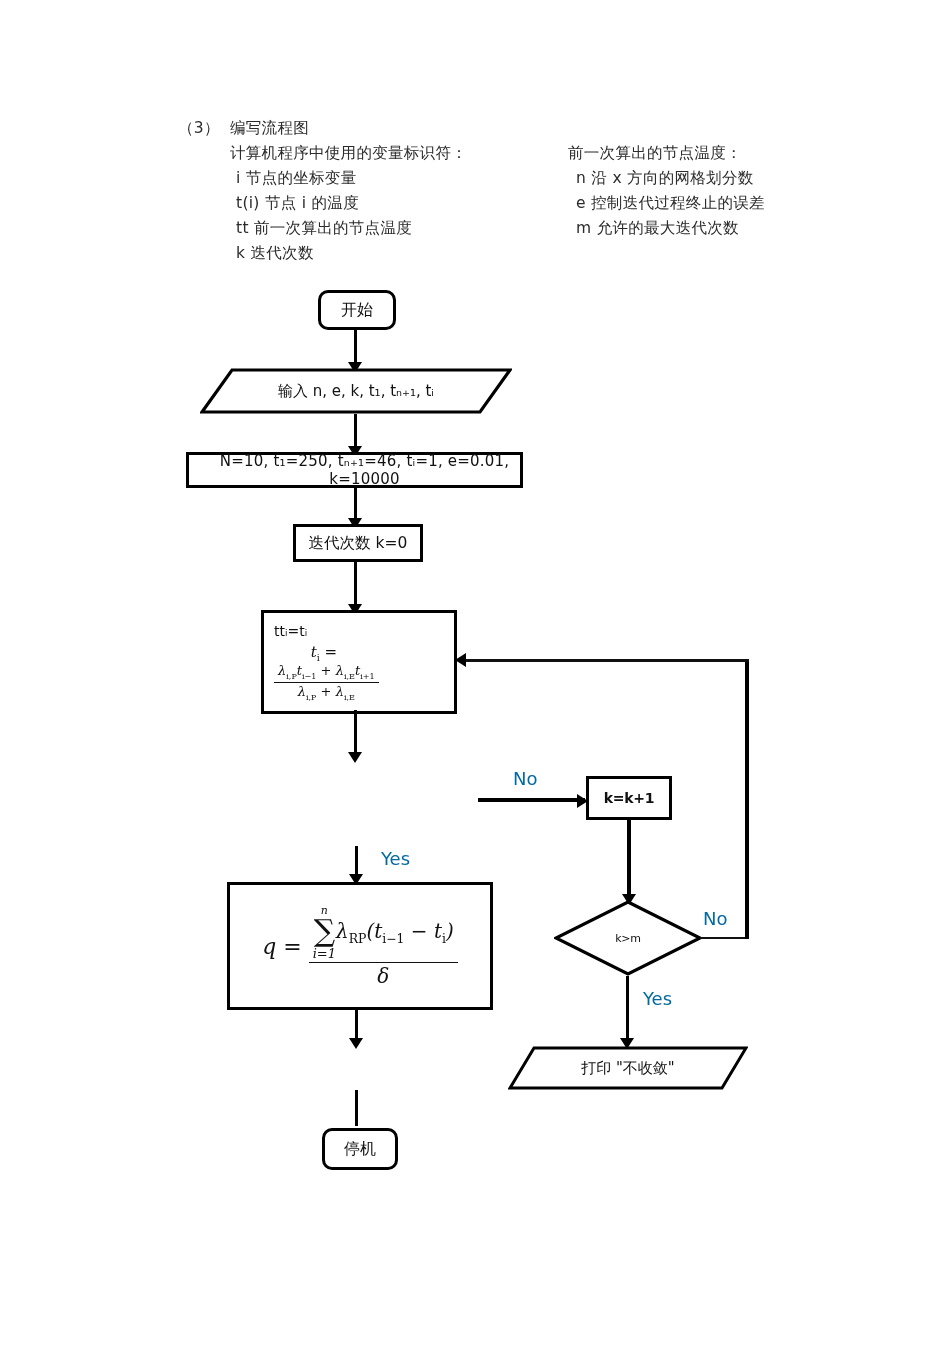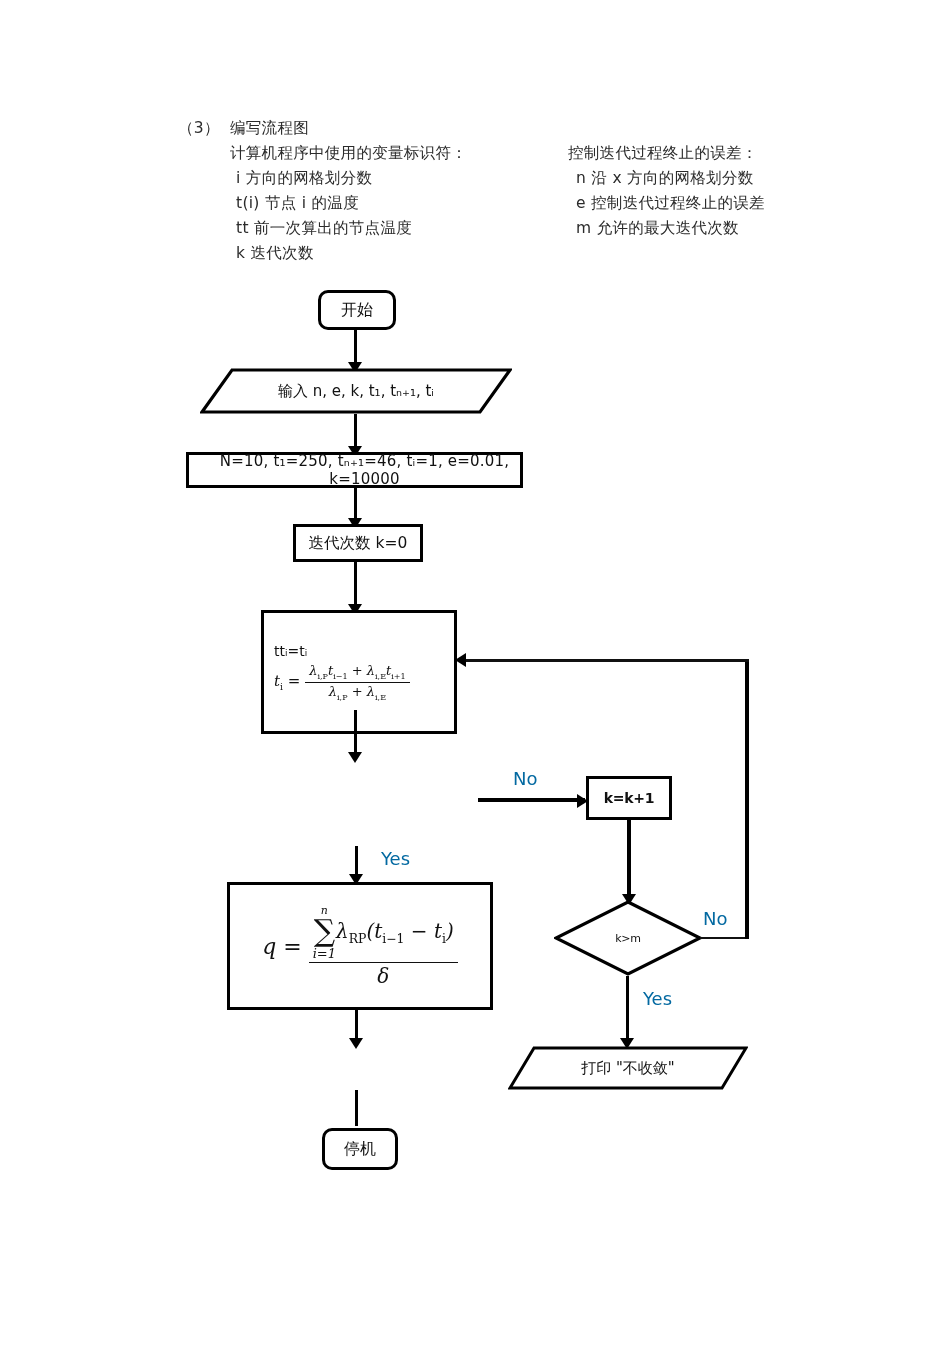--- a/index.html
+++ b/index.html
@@ -174,26 +174,26 @@
 </style>
 </head>
 <body>
 
 <div id="page">
 
   <div class="txt num" style="left:178px; top:118px;">（3）</div>
   <div class="txt hdr" style="left:230px; top:118px;">编写流程图</div>
 
   <div class="txt" style="left:230px; top:143px;">计算机程序中使用的变量标识符：</div>
-  <div class="txt" style="left:236px; top:168px;">i  方向的网格划分数</div>
+  <div class="txt" style="left:236px; top:168px;">i  节点的坐标变量</div>
   <div class="txt" style="left:236px; top:193px;">t(i)  节点 i 的温度</div>
   <div class="txt" style="left:236px; top:218px;">tt  前一次算出的节点温度</div>
   <div class="txt" style="left:236px; top:243px;">k  迭代次数</div>
 
-  <div class="txt" style="left:568px; top:143px;">控制迭代过程终止的误差：</div>
+  <div class="txt" style="left:568px; top:143px;">前一次算出的节点温度：</div>
   <div class="txt" style="left:576px; top:168px;">n  沿 x 方向的网格划分数</div>
   <div class="txt" style="left:576px; top:193px;">e  控制迭代过程终止的误差</div>
   <div class="txt" style="left:576px; top:218px;">m  允许的最大迭代次数</div>
 
   <div class="node terminator" style="left:318px; top:290px; width:78px; height:40px;">
     <span>开始</span>
   </div>
 
   <div class="line" style="left:354px; top:330px; width:3px; height:36px;"></div>
   <div class="arrow-down" style="left:348px; top:362px;"></div>
@@ -215,24 +215,24 @@
   <div class="line" style="left:354px; top:488px; width:3px; height:34px;"></div>
   <div class="arrow-down" style="left:348px; top:518px;"></div>
 
   <div class="node rect" style="left:293px; top:524px; width:130px; height:38px;">
     <span class="iter-text">迭代次数 k=0</span>
   </div>
 
   <div class="line" style="left:354px; top:562px; width:3px; height:48px;"></div>
   <div class="arrow-down" style="left:348px; top:604px;"></div>
 
-  <div class="node rect" style="left:261px; top:610px; width:196px; height:124px; justify-content:flex-start;">
+  <div class="node rect" style="left:261px; top:610px; width:196px; height:104px; justify-content:flex-start;">
     <div class="formula-box">
       <div class="formula-line1">ttᵢ=tᵢ</div>
-      <div class="math" style="margin-top:4px; font-size:15px; display:flex; align-items:center;">
+      <div class="math" style="margin-top:4px; font-size:15px; display:flex; align-items:center;flex-direction:column;">
         <span>
           <i>t</i><sub>i</sub>&nbsp;=&nbsp;
         </span>
         <span class="frac" style="font-size:13px;">
           <span class="num-part">
             <i>λ</i><sub>i,P</sub><i>t</i><sub>i−1</sub> + <i>λ</i><sub>i,E</sub><i>t</i><sub>i+1</sub>
           </span>
           <span class="den-part">
             <i>λ</i><sub>i,P</sub> + <i>λ</i><sub>i,E</sub>
           </span>

